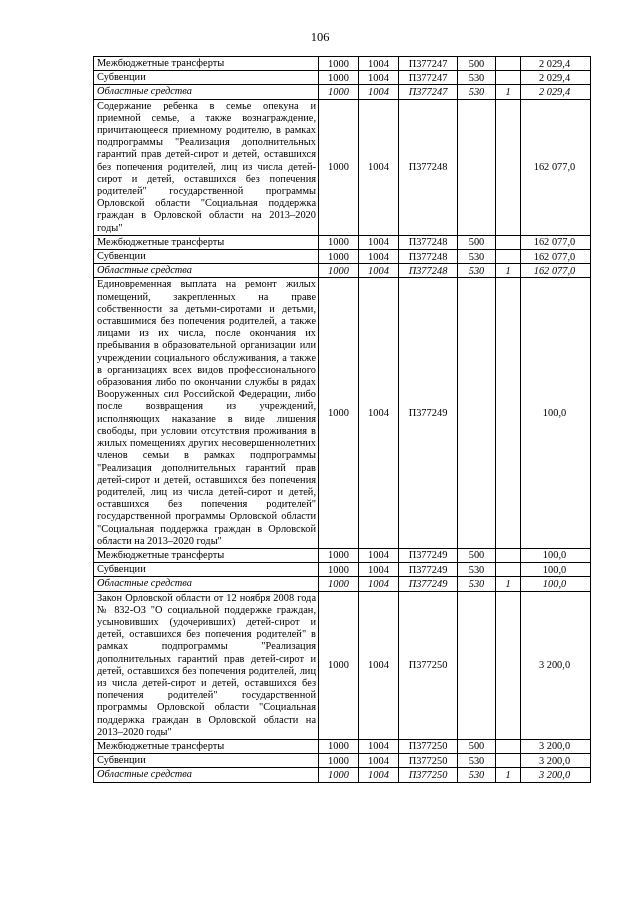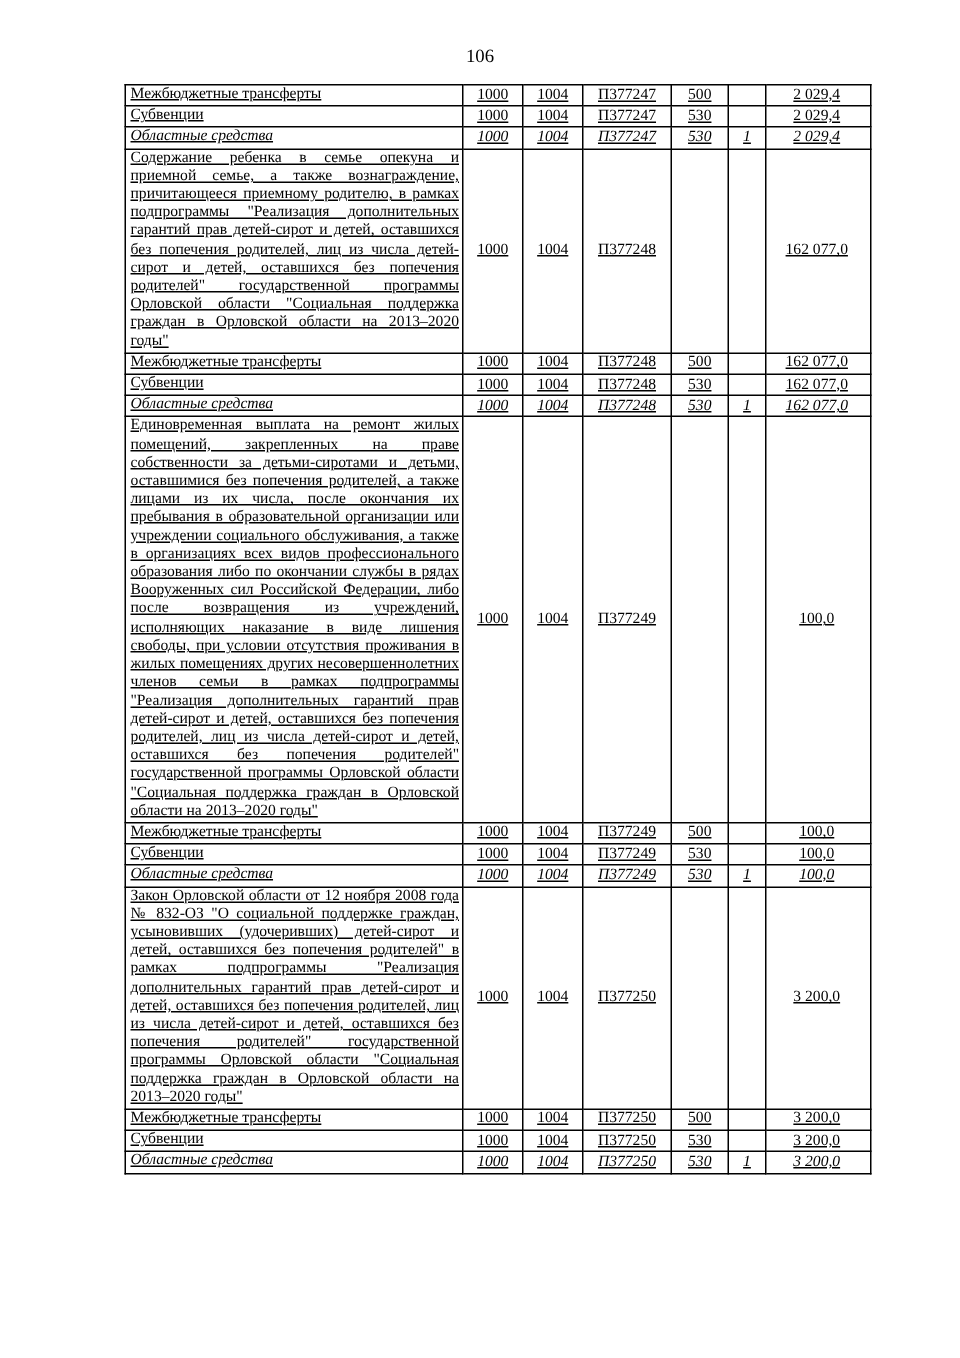--- a/index.html
+++ b/index.html
@@ -20,25 +20,24 @@
     position: absolute;
     top: 30px;
     left: 0;
     width: 640px;
     text-align: center;
     font-size: 12.5px;
   }
   table.budget {
     position: absolute;
     top: 56px;
-    left: 83px;
+    left: 93px;
     width: 497px;
     border-collapse: collapse;
     table-layout: fixed;
-    text-decoration: underline;
   }
   table.budget td {
     border: 1px solid #000000;
     font-size: 10.4px;
     line-height: 12.2px;
     padding: 0 3px;
     vertical-align: middle;
     text-align: center;
     overflow: hidden;
     word-wrap: break-word;

